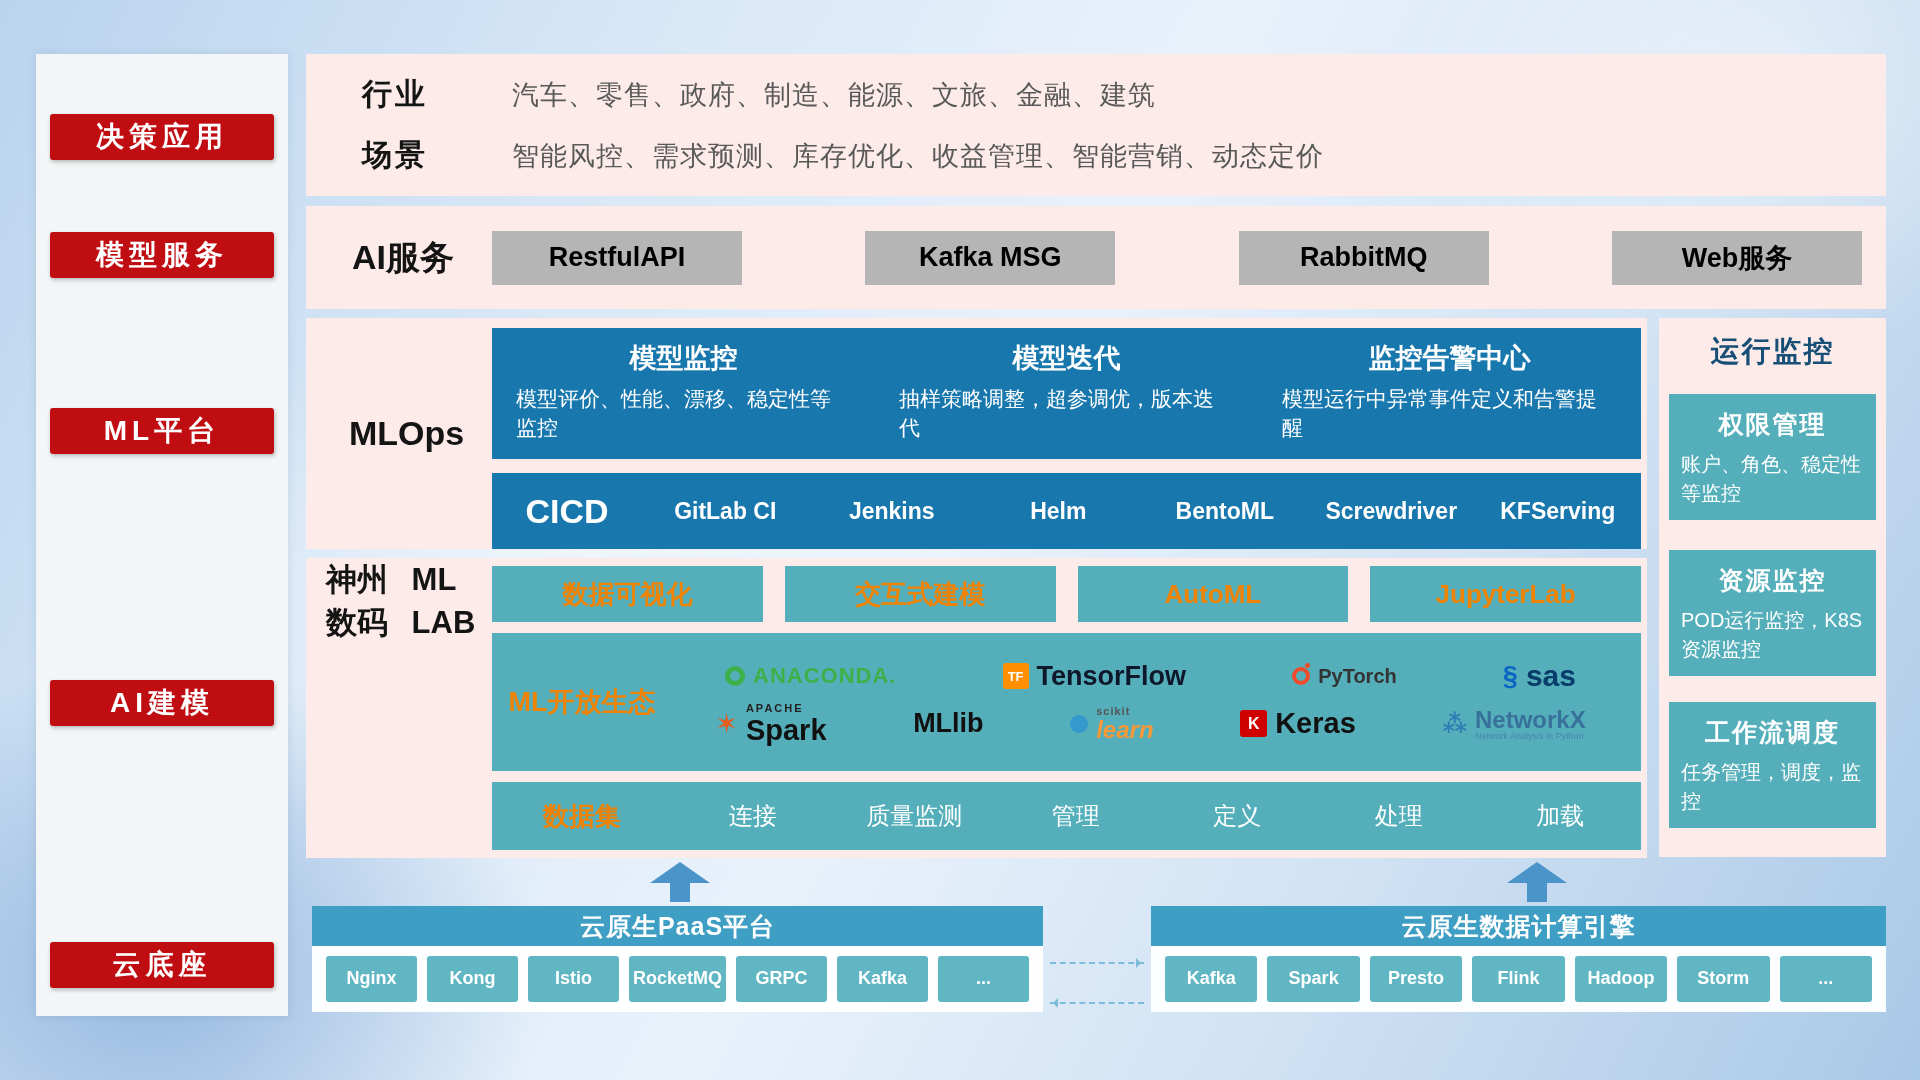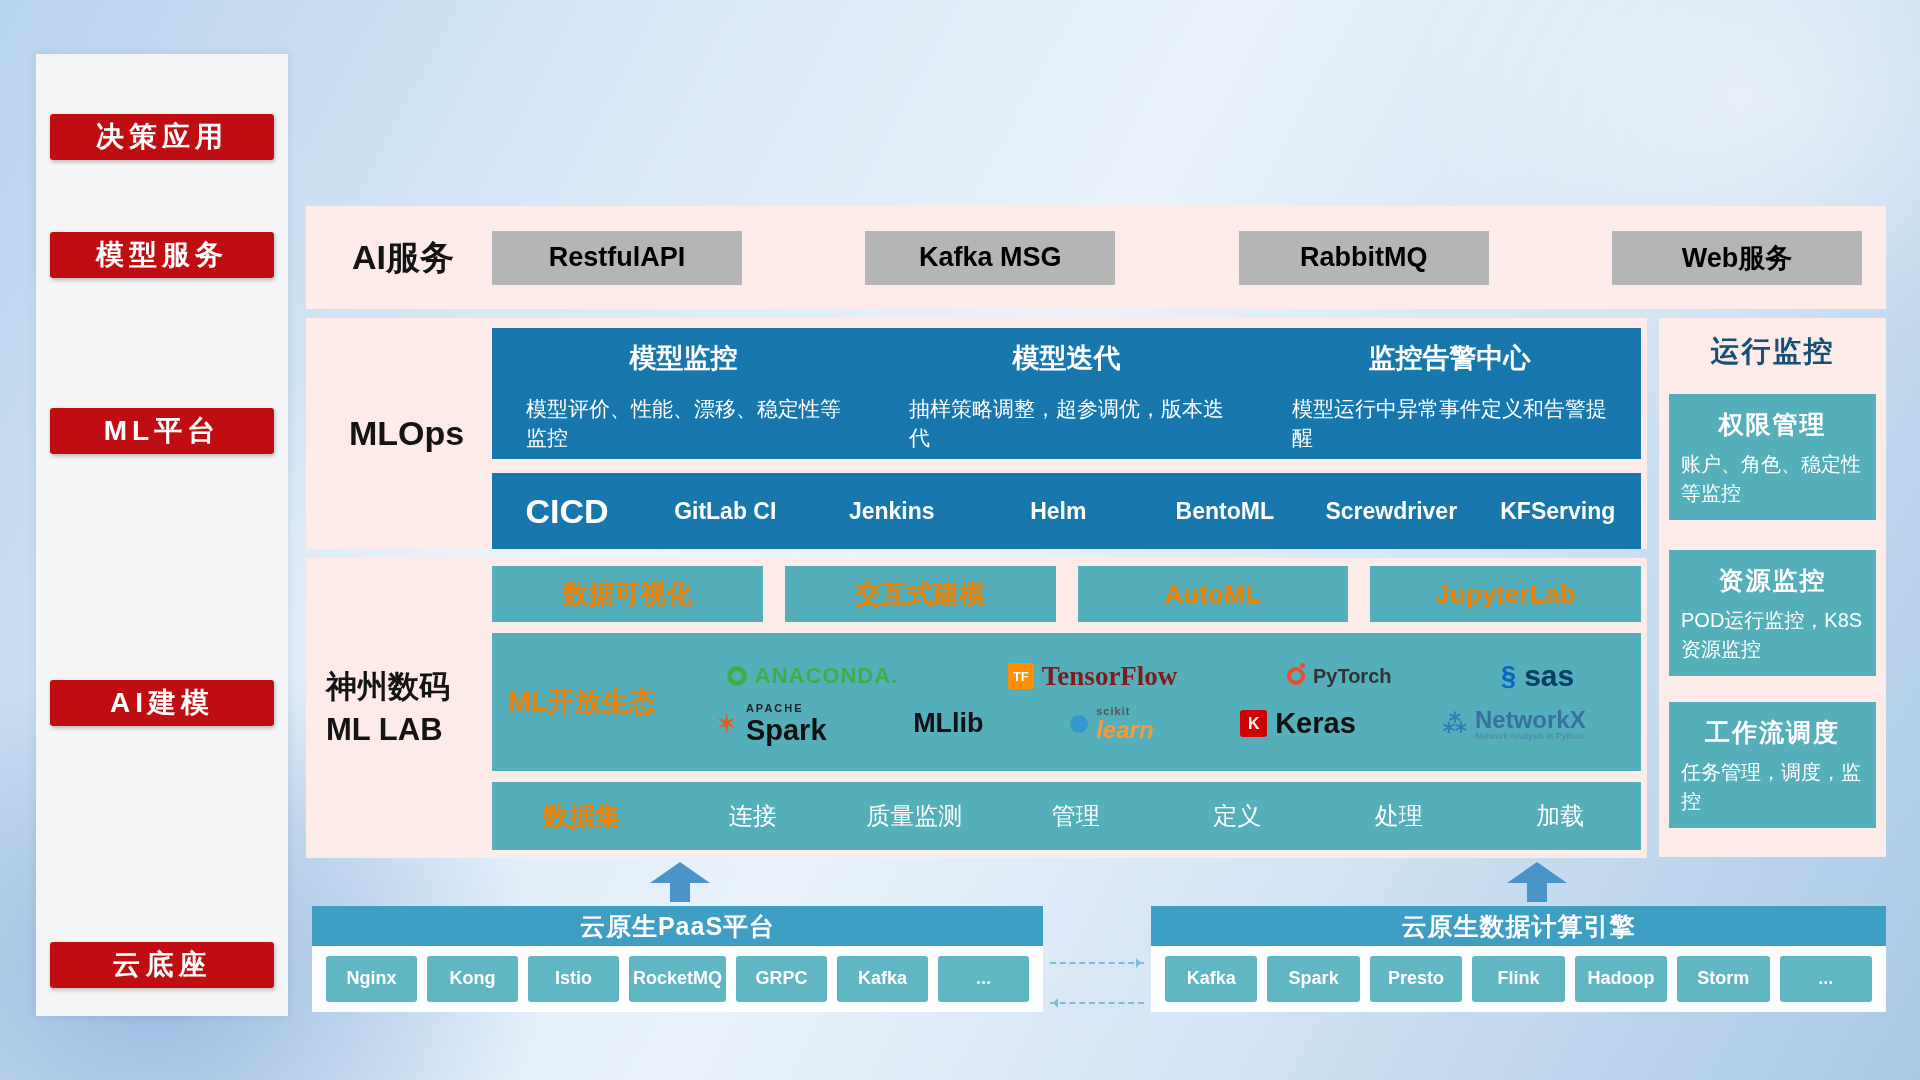--- a/index.html
+++ b/index.html
@@ -39,28 +39,28 @@
   .gray-btn{width:250px;height:54px;background:var(--gray_button,#b5b5b5);color:#000000;font-size:27px;font-weight:bold;
     display:flex;align-items:center;justify-content:center;}
 
   
   .p-mlops{left:306px;top:318px;width:1341px;height:231px;}
   .mlops-label{position:absolute;left:43px;top:0;height:100%;display:flex;align-items:center;font-size:34px;font-weight:bold;color:#141414;}
   .mlops-content{position:absolute;left:186px;top:10px;width:1149px;}
   .mlops-cards{display:flex;gap:0;height:131px;}
   .blue-card{flex:1;background:var(--deep_blue,#1878ae);color:#fff;padding:8px 16px;box-sizing:border-box;}
   .blue-card h3{margin:4px 0 8px;font-size:27px;text-align:center;font-weight:bold;}
-  .blue-card p{margin:18px;font-size:21px;line-height:1.4;}
+  .blue-card p{margin:8px;font-size:21px;line-height:1.4;}
   .cicd-bar{margin-top:14px;height:76px;background:var(--deep_blue,#1878ae);display:flex;align-items:center;color:#fff;}
   .cicd-label{width:150px;text-align:center;font-size:34px;font-weight:bold;}
   .cicd-tool{flex:1;text-align:center;font-size:23px;font-weight:600;}
 
   
   .p-mllab{left:306px;top:558px;width:1341px;height:300px;}
-  .mllab-label{position:absolute;left:20px;top:0;height:100%;width:166px;display:flex;flex-direction:column;justify-content:center;
+  .mllab-label{position:absolute;left:20px;top:0;height:100%;width:166px;display:flex;flex-direction:row;justify-content:center;
     font-size:31px;font-weight:bold;color:#141414;line-height:1.4;}
   .mllab-content{position:absolute;left:186px;top:8px;width:1149px;}
   .feature-row{display:flex;gap:22px;height:56px;}
   .teal-btn{flex:1;background:var(--teal,#54afbb);color:var(--orange,#ef8200);font-size:26px;font-weight:bold;
     display:flex;align-items:center;justify-content:center;}
   .eco-box{margin-top:11px;height:138px;background:var(--teal,#54afbb);display:flex;align-items:center;}
   .eco-label{width:180px;text-align:center;color:var(--orange,#ef8200);font-size:27px;font-weight:bold;}
   .logo-rows{flex:1;display:flex;flex-direction:column;gap:10px;padding-right:12px;}
   .logo-row{display:flex;align-items:center;justify-content:space-around;}
   .logo{display:inline-flex;align-items:center;gap:8px;font-weight:bold;justify-content:space-between;}
@@ -77,21 +77,21 @@
   .ic-sas{color:#0a66c2;font-size:27px;font-weight:bold;}
   .ic-sas::after{content:"§";}
   .ic-spark{color:#e65c1e;font-size:27px;}
   .ic-spark::after{content:"✶";}
   .ic-skl{width:18px;height:18px;background:#3499cd;border-radius:50%;}
   .ic-keras{width:27px;height:27px;background:#d00000;color:#fff;border-radius:3px;font-size:16px;font-weight:bold;}
   .ic-keras::after{content:"K";}
   .ic-nx{color:#2f7fb5;font-size:24px;}
   .ic-nx::after{content:"⁂";}
   .lt-anaconda{color:#3eb049;font-size:22px;letter-spacing:1px;}
-  .lt-tf{color:#7f1d1d;font-size:27px;font-family:Liberation Serif, serif;}
+  .lt-tf{color:#0f172a;font-size:27px;}
   .lt-pt{color:#333;font-size:20px;}
   .lt-sas{color:#083c6b;font-size:30px;}
   .lt-spark{color:#111;font-size:29px;}
   .lt-mllib{color:#111;font-size:27px;}
   .lt-skl{color:#f89939;font-size:24px;font-style:italic;}
   .lt-keras{color:#111;font-size:29px;}
   .lt-nx{color:#38719c;font-size:24px;}
   .data-bar{margin-top:11px;height:68px;background:var(--teal,#54afbb);display:flex;align-items:center;color:#fff;}
   .data-label{width:180px;text-align:center;color:var(--orange,#ef8200);font-size:26px;font-weight:bold;}
   .data-item{flex:1;text-align:center;font-size:24px;}
@@ -135,20 +135,26 @@
   <div class="cloud cloud3"></div>
 
   <div class="rail">
     <div class="badge b0">决策应用</div>
     <div class="badge b1">模型服务</div>
     <div class="badge b2">ML平台</div>
     <div class="badge b3">AI建模</div>
     <div class="badge b4">云底座</div>
   </div>
 
+  <section class="panel p-industry">
+    <div class="ind-label">行业</div>
+    <div class="ind-value">汽车、零售、政府、制造、能源、文旅、金融、建筑</div>
+    <div class="ind-label">场景</div>
+    <div class="ind-value">智能风控、需求预测、库存优化、收益管理、智能营销、动态定价</div>
+  </section>
 
   <section class="panel p-ai">
     <div class="ai-label">AI服务</div>
     <div class="ai-buttons">
       <div class="gray-btn">RestfulAPI</div>
       <div class="gray-btn">Kafka MSG</div>
       <div class="gray-btn">RabbitMQ</div>
       <div class="gray-btn">Web服务</div>
     </div>
   </section>

